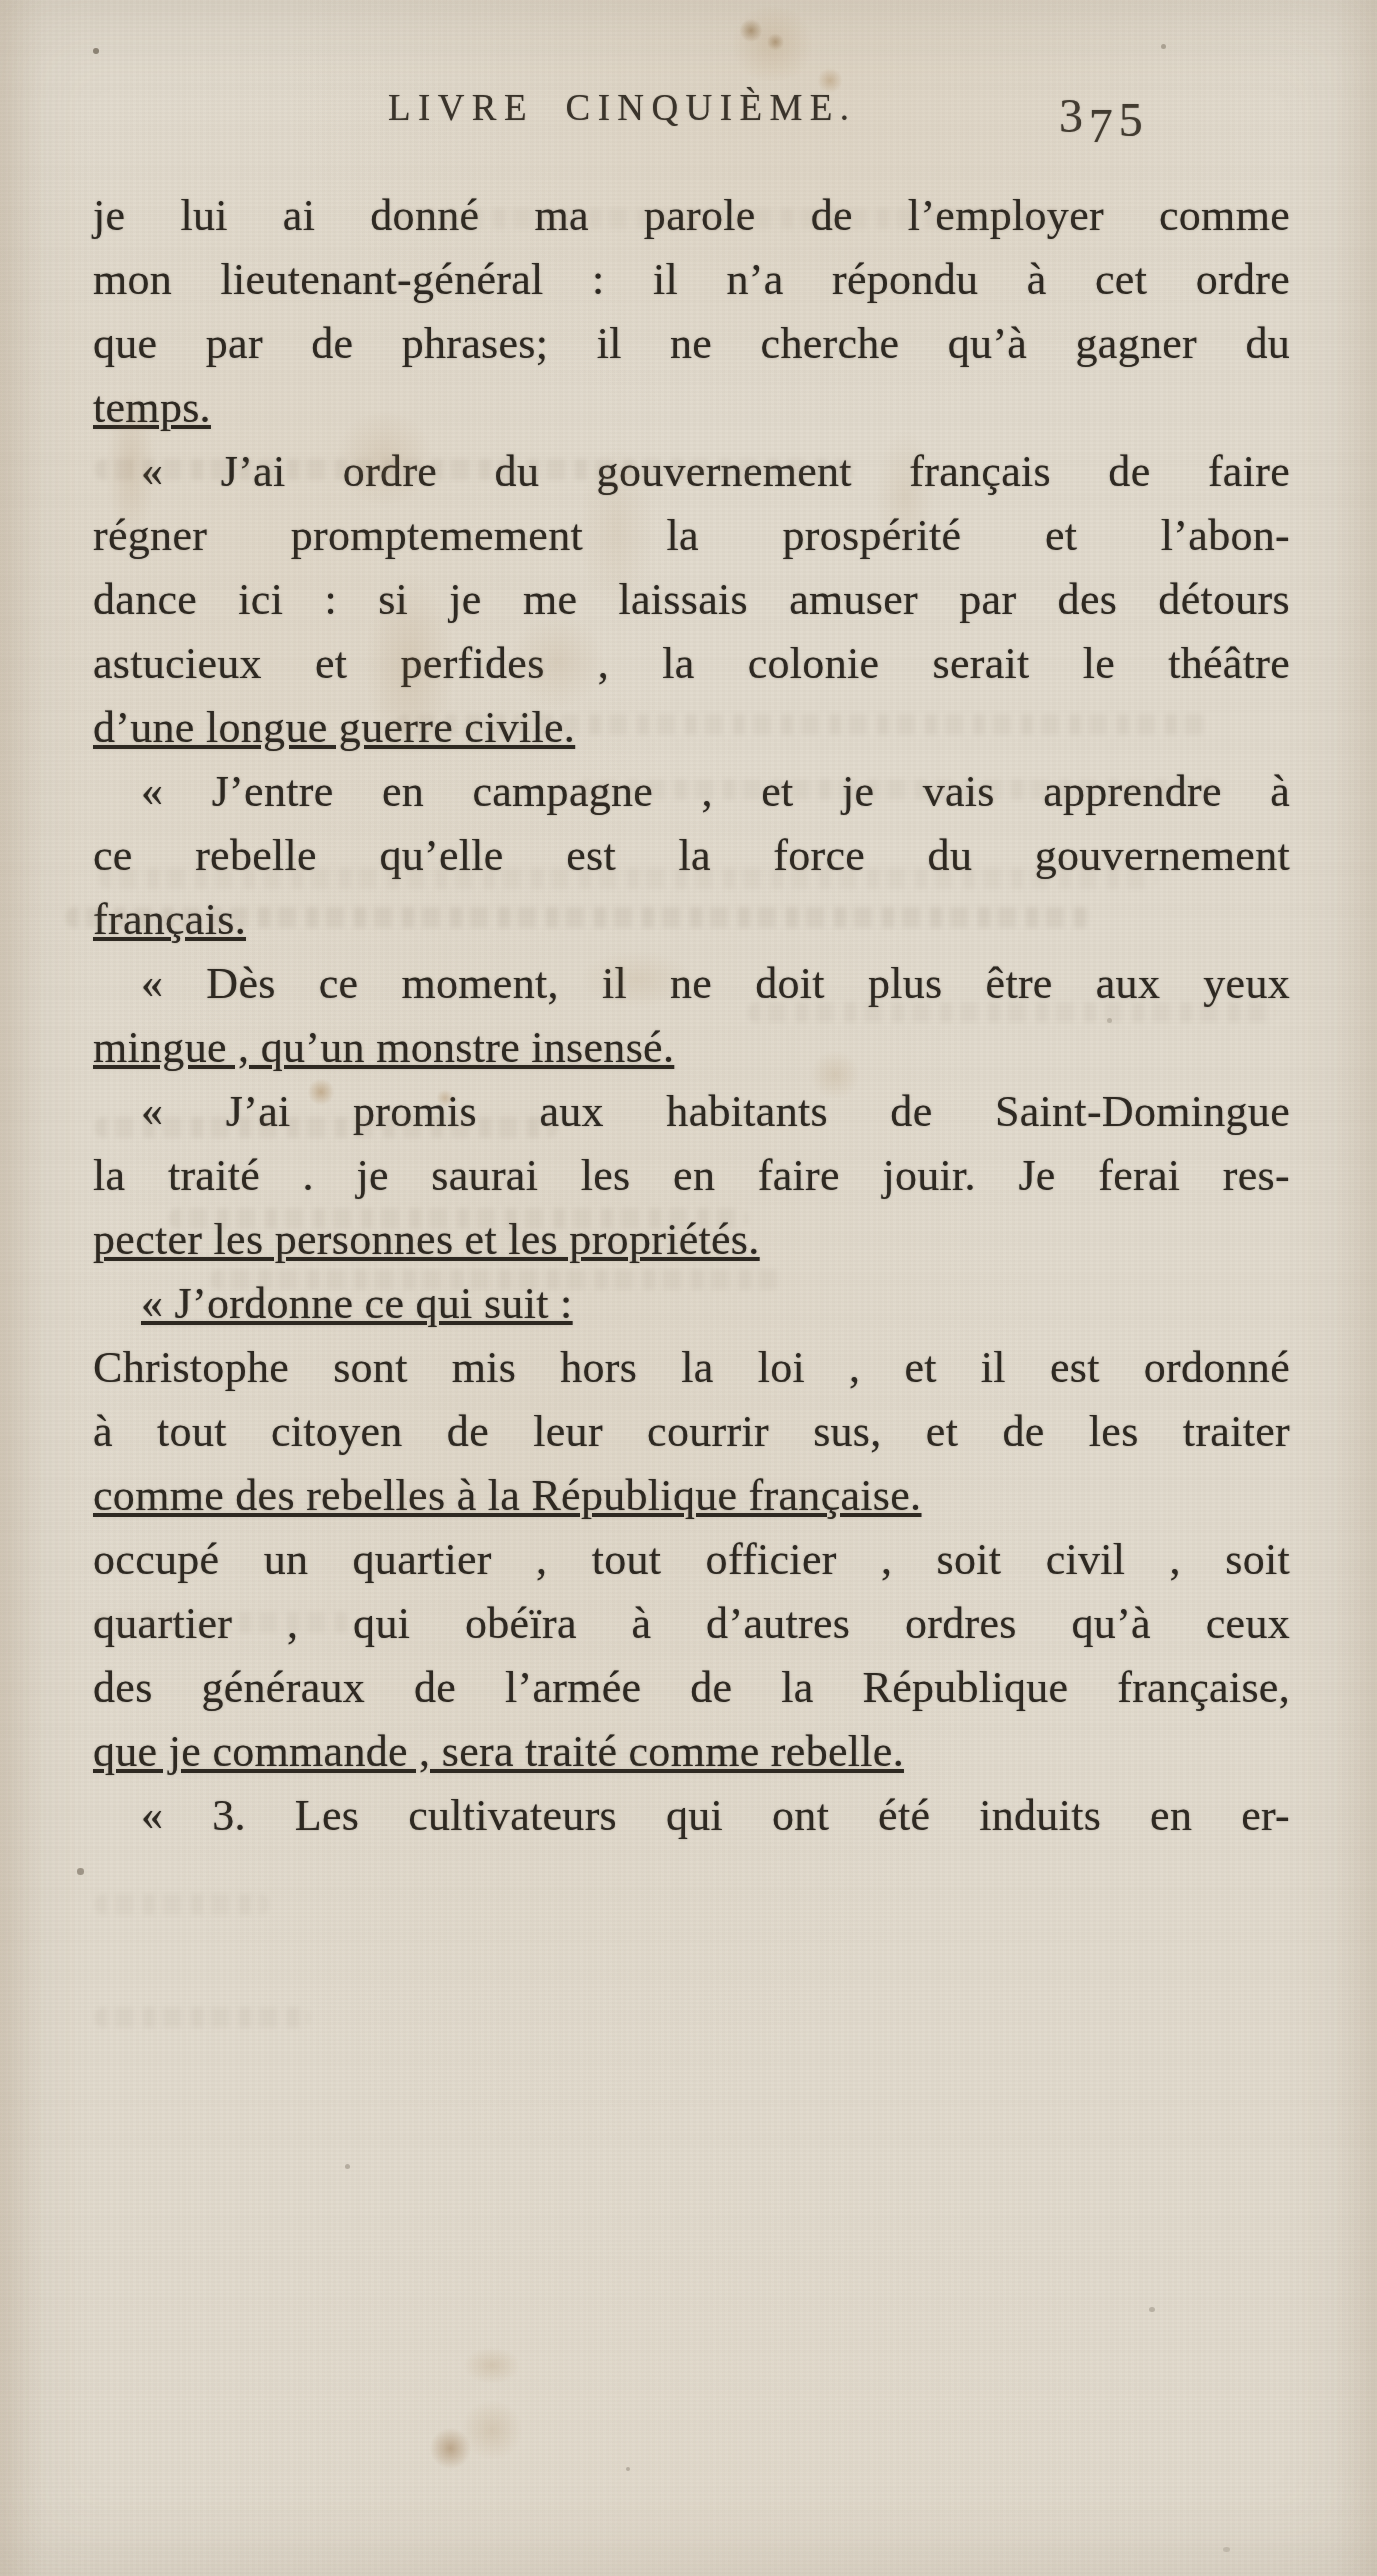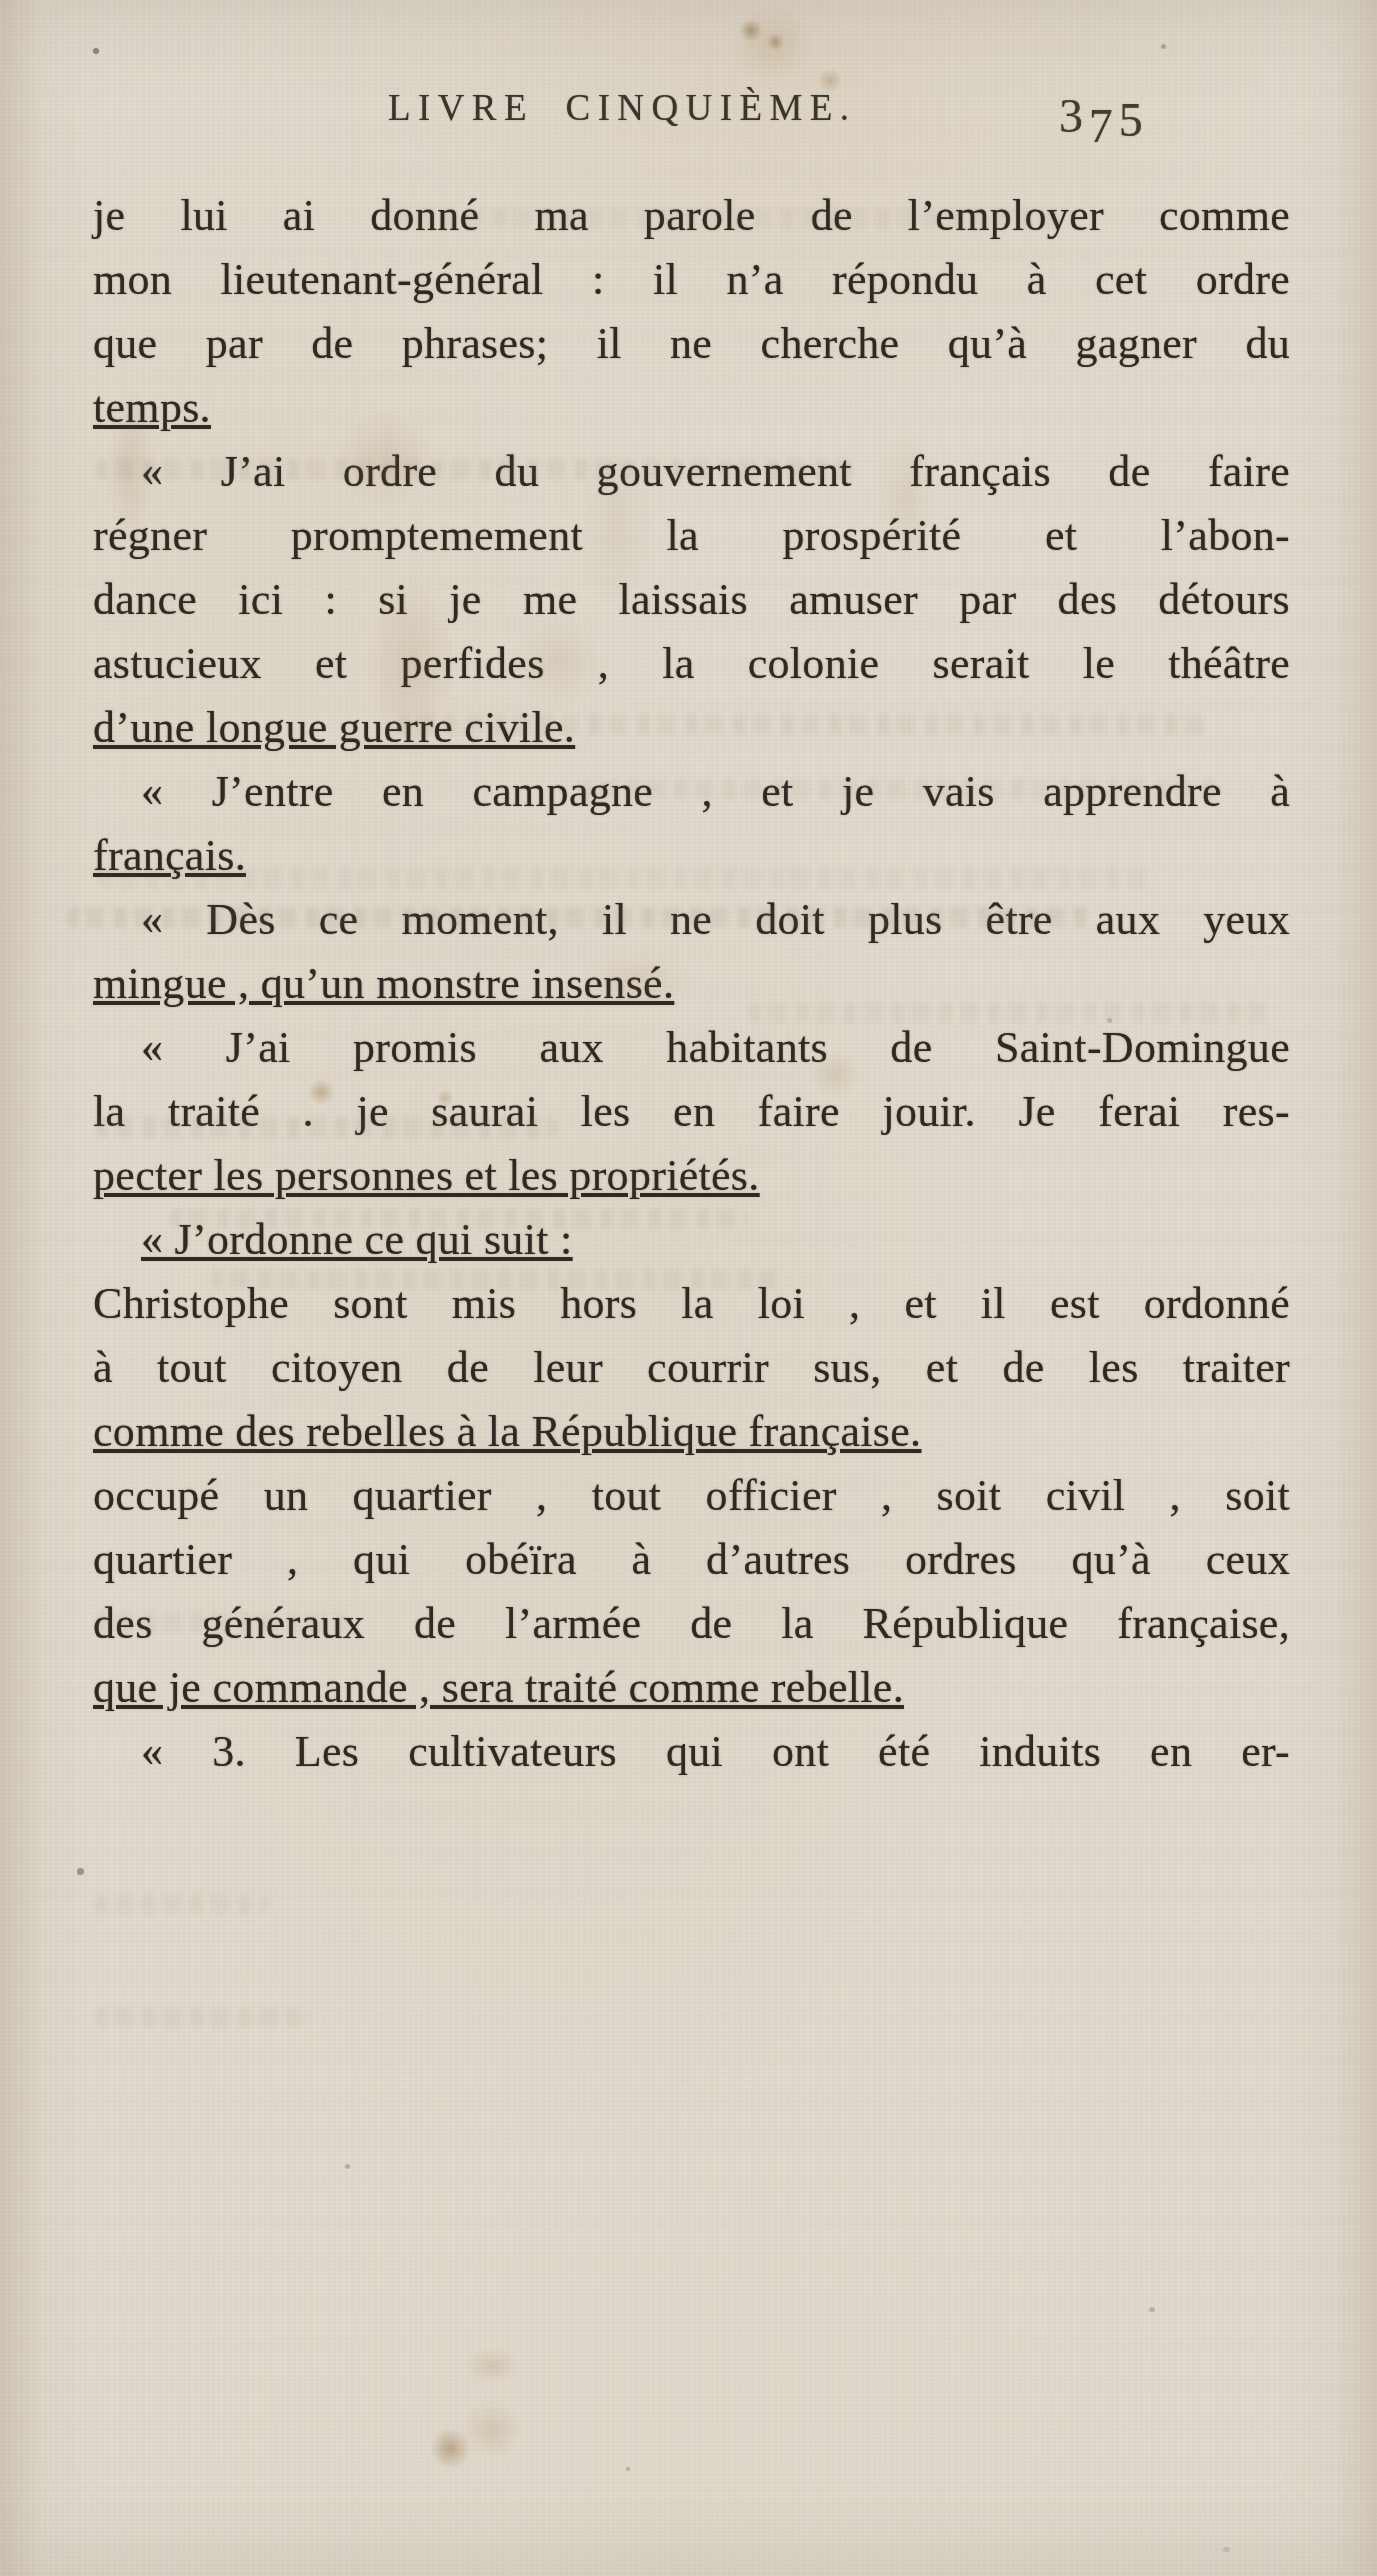--- a/index.html
+++ b/index.html
@@ -110,20 +110,21 @@
       <div class="line">je lui ai donné ma parole de l’employer comme</div>
       <div class="line">mon lieutenant-général : il n’a répondu à cet ordre</div>
       <div class="line">que par de phrases; il ne cherche qu’à gagner du</div>
       <div class="line last">temps.</div>
       <div class="line indent">« J’ai ordre du gouvernement français de faire</div>
       <div class="line">régner promptemement la prospérité et l’abon-</div>
       <div class="line">dance ici : si je me laissais amuser par des détours</div>
       <div class="line">astucieux et perfides , la colonie serait le théâtre</div>
       <div class="line last">d’une longue guerre civile.</div>
       <div class="line indent">« J’entre en campagne , et je vais apprendre à</div>
+      <div class="line">ce rebelle qu’elle est la force du gouvernement</div>
       <div class="line last">français.</div>
       <div class="line indent">« Dès ce moment, il ne doit plus être aux yeux</div>
       <div class="line last">mingue , qu’un monstre insensé.</div>
       <div class="line indent">« J’ai promis aux habitants de Saint-Domingue</div>
       <div class="line">la traité . je saurai les en faire jouir. Je ferai res-</div>
       <div class="line last">pecter les personnes et les propriétés.</div>
       <div class="line indent last">« J’ordonne ce qui suit :</div>
       <div class="line">Christophe sont mis hors la loi , et il est ordonné</div>
       <div class="line">à tout citoyen de leur courrir sus, et de les traiter</div>
       <div class="line last">comme des rebelles à la République française.</div>

